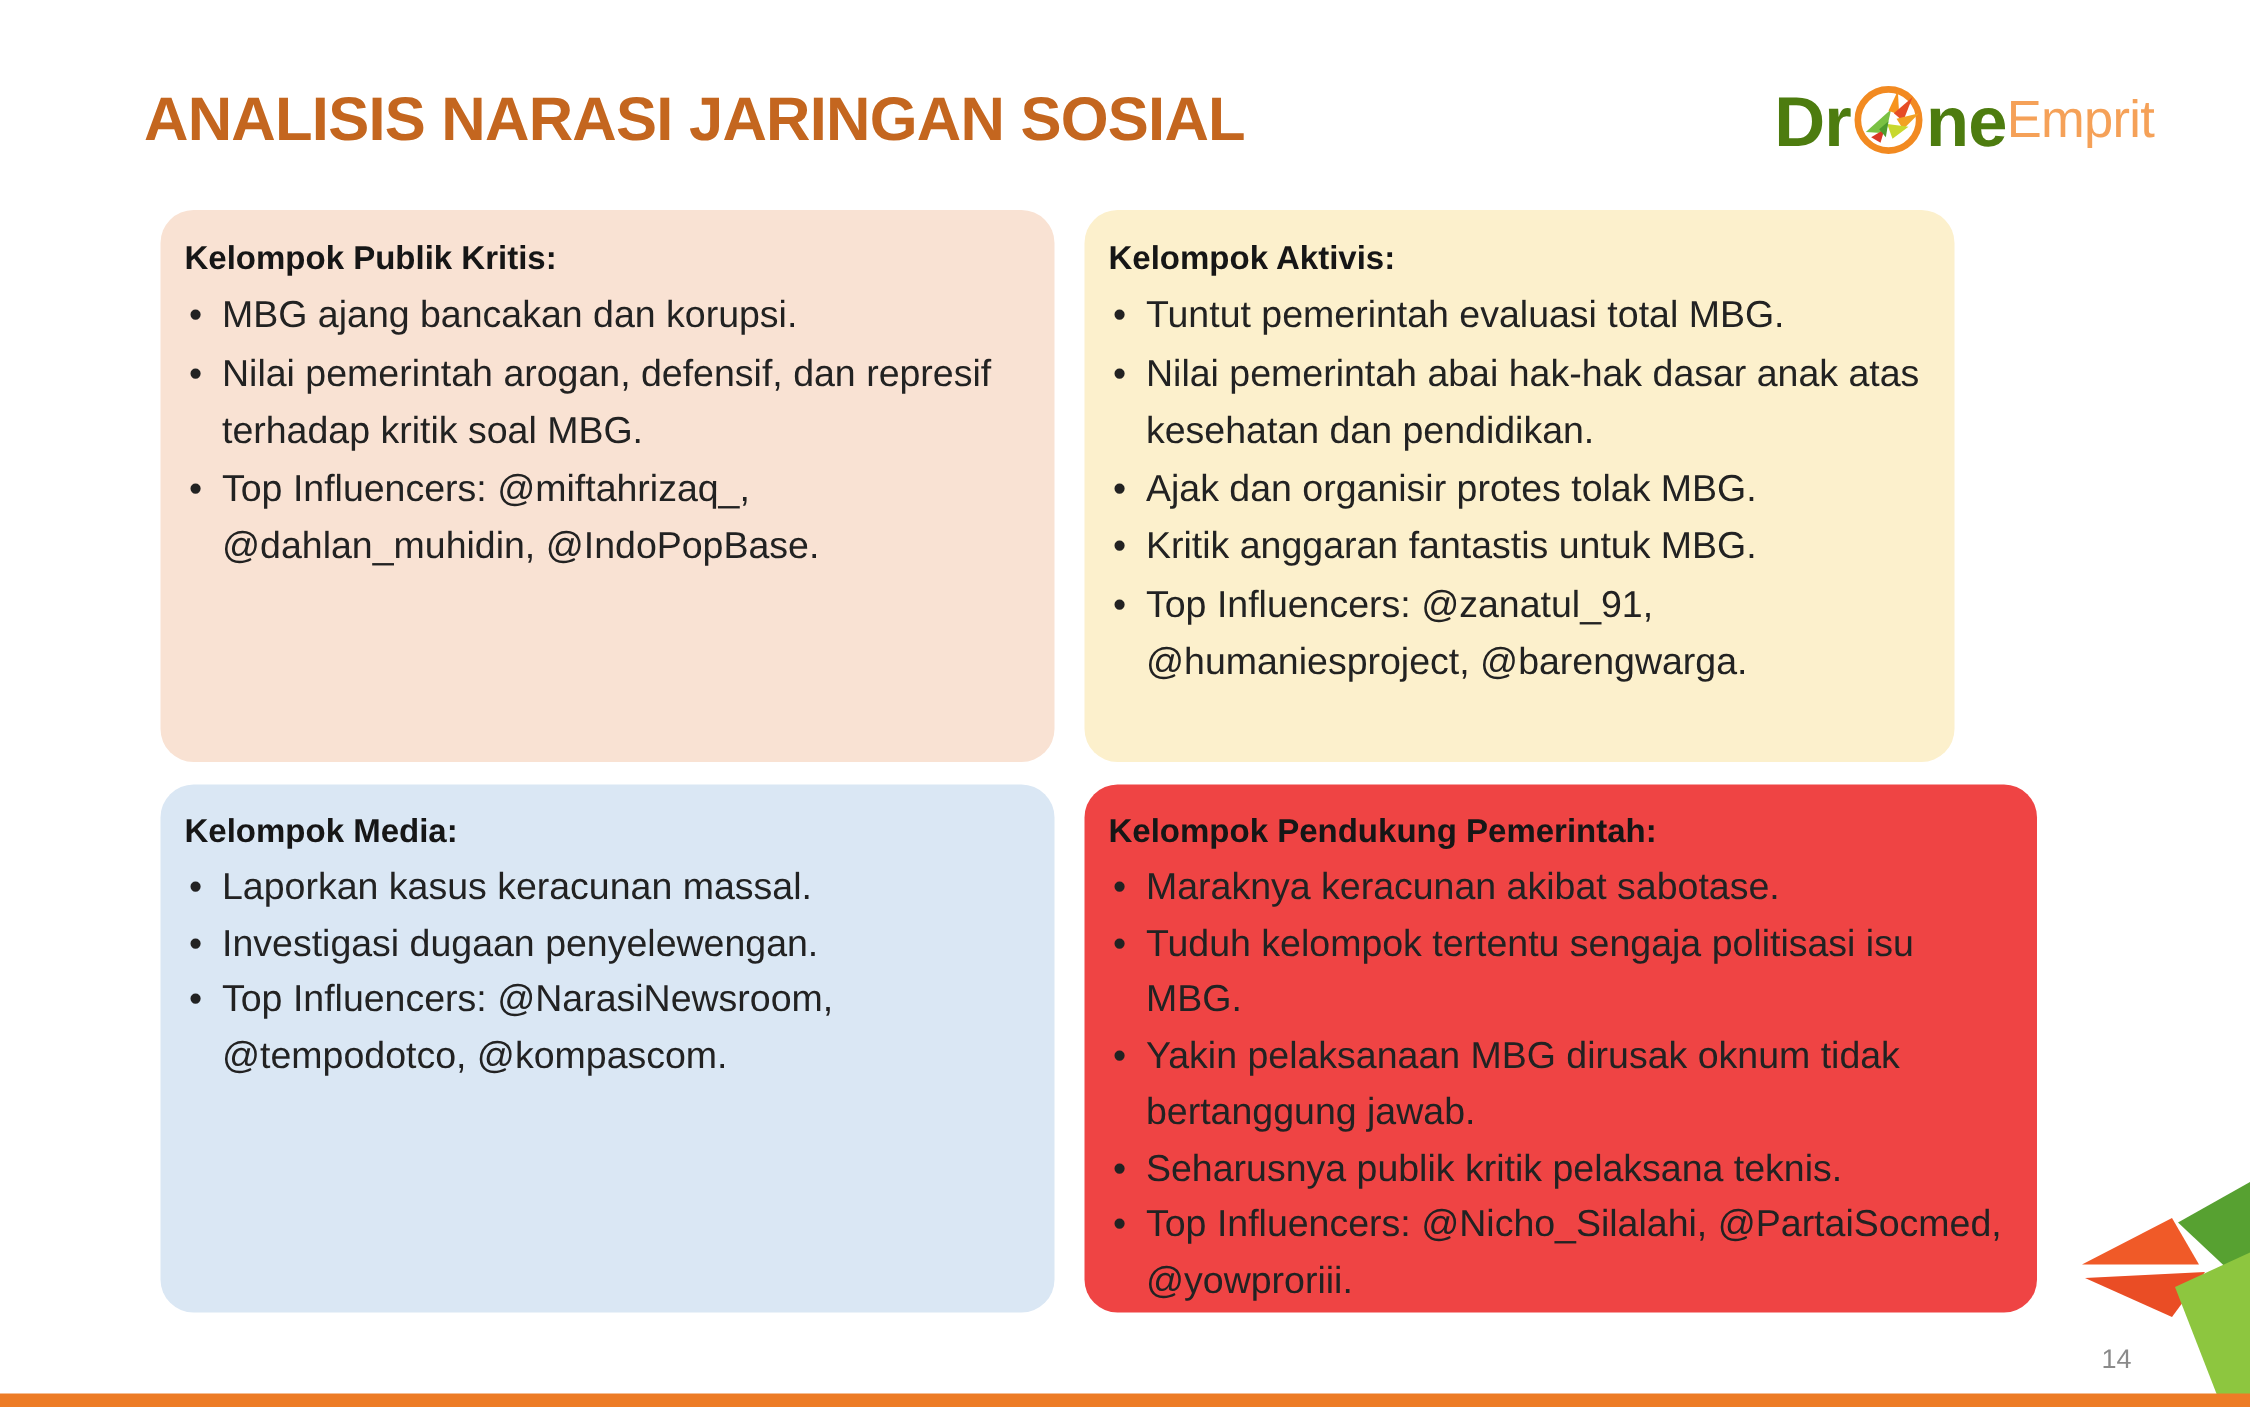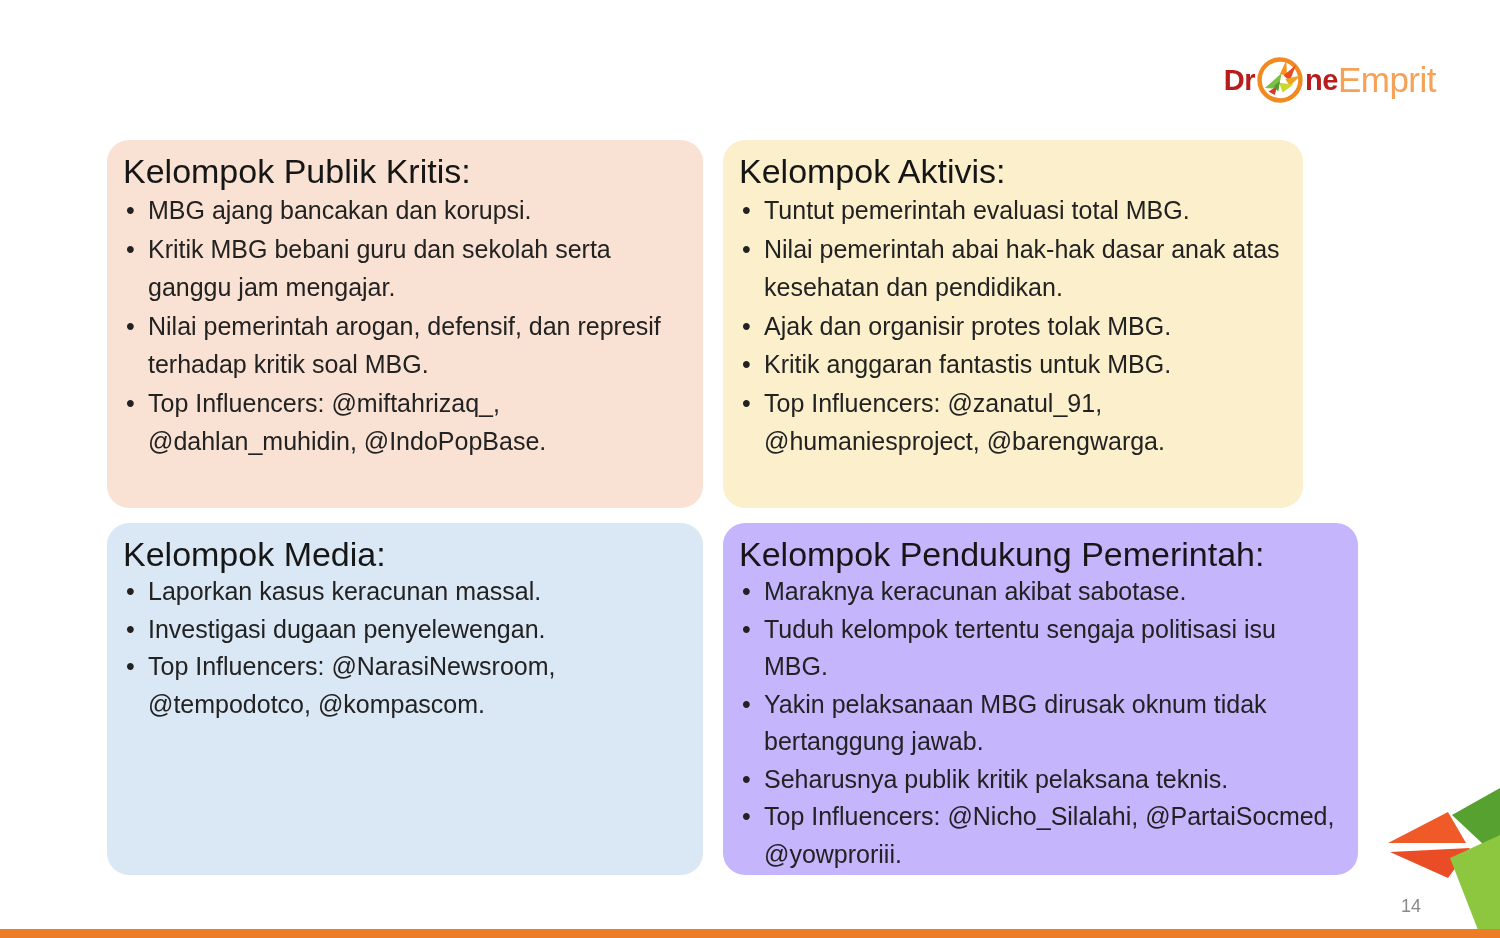--- a/index.html
+++ b/index.html
@@ -23,23 +23,23 @@
     white-space: nowrap;
   }
   .logo {
     position: absolute;
     top: 52px; right: 64px;
     display: flex;
     align-items: center;
     height: 56px;
   }
   .logo .logo-txt-bold {
-    font-size: 29px;
+    font-size: 47px;
     font-weight: bold;
-    color: #b91c1c;
+    color: #4d7c0f;
     letter-spacing: -0.5px;
   }
   .logo .logo-txt-light {
     font-size: 35px;
     font-weight: normal;
     color: #F5A158;
     letter-spacing: -0.5px;
   }
   .logo svg { display: block; margin: 0 1px; }
 
@@ -49,22 +49,22 @@
     border-radius: 22px;
     padding: 12px 18px 10px 16px;
     color: #1f1f1f;
   }
   .box-1 { left: 107px; top: 140px; width: 596px; height: 368px; }
   .box-2 { left: 723px; top: 140px; width: 580px; height: 368px; }
   .box-3 { left: 107px; top: 523px; width: 596px; height: 352px; }
   .box-4 { left: 723px; top: 523px; width: 635px; height: 352px; }
 
   .box h2 {
-    font-size: 34px;
-    font-weight: normal;
+    font-size: 22px;
+    font-weight: bold;
     line-height: 39px;
     color: #161616;
   }
   .box ul { list-style: none; }
   .box li {
     position: relative;
     font-size: 25px;
     line-height: 38.5px;
     padding-left: 25px;
     color: #222222;
@@ -98,20 +98,21 @@
     position: absolute;
     right: 0; bottom: 8px;
     display: block;
   }
 </style>
 </head>
 <body>
 
 <div class="slide">
 
+  <h1 class="title">ANALISIS NARASI JARINGAN SOSIAL</h1>
 
   <div class="logo">
     <span class="logo-txt-bold">Dr</span>
     <svg width="48" height="48" viewBox="0 0 54 54">
       <circle cx="27" cy="27" r="23" fill="#ffffff" stroke="#F28A21" stroke-width="5"></circle>
       <polygon points="10,36 29,19 25,37" fill="#7AC143"></polygon>
       <polygon points="27,20 34,5 35,23" fill="#F7941D"></polygon>
       <polygon points="31,22 45,10 38,28" fill="#E64C25"></polygon>
       <polygon points="33,26 50,22 38,34" fill="#F2A222"></polygon>
       <polygon points="26,30 42,32 30,41" fill="#C8D82E"></polygon>
@@ -119,21 +120,20 @@
       <polygon points="20,34 27,28 25,40" fill="#4E9B2E"></polygon>
     </svg>
     <span class="logo-txt-bold">ne</span>
     <span class="logo-txt-light">Emprit</span>
   </div>
 
   <section class="box box-1" style="background: rgb(249, 226, 211);">
     <h2>Kelompok Publik Kritis:</h2>
     <ul>
       <li>MBG ajang bancakan dan korupsi.</li>
-      <li>Kritik MBG bebani guru dan sekolah serta ganggu jam mengajar.</li>
       <li>Nilai pemerintah arogan, defensif, dan represif terhadap kritik soal MBG.</li>
       <li>Top Influencers: @miftahrizaq_, @dahlan_muhidin, @IndoPopBase.</li>
     </ul>
   </section>
 
   <section class="box box-2" style="background: rgb(252, 240, 204);">
     <h2>Kelompok Aktivis:</h2>
     <ul>
       <li>Tuntut pemerintah evaluasi total MBG.</li>
       <li>Nilai pemerintah abai hak-hak dasar anak atas kesehatan dan pendidikan.</li>
@@ -145,21 +145,21 @@
 
   <section class="box box-3" style="background: rgb(218, 231, 244);">
     <h2>Kelompok Media:</h2>
     <ul>
       <li>Laporkan kasus keracunan massal.</li>
       <li>Investigasi dugaan penyelewengan.</li>
       <li>Top Influencers: @NarasiNewsroom, @tempodotco, @kompascom.</li>
     </ul>
   </section>
 
-  <section class="box box-4" style="background: #c4b5fd;">
+  <section class="box box-4" style="background: #ef4444;">
     <h2>Kelompok Pendukung Pemerintah:</h2>
     <ul>
       <li>Maraknya keracunan akibat sabotase.</li>
       <li>Tuduh kelompok tertentu sengaja politisasi isu MBG.</li>
       <li>Yakin pelaksanaan MBG dirusak oknum tidak bertanggung jawab.</li>
       <li>Seharusnya publik kritik pelaksana teknis.</li>
       <li>Top Influencers: @Nicho_Silalahi, @PartaiSocmed, @yowproriii.</li>
     </ul>
   </section>
 

